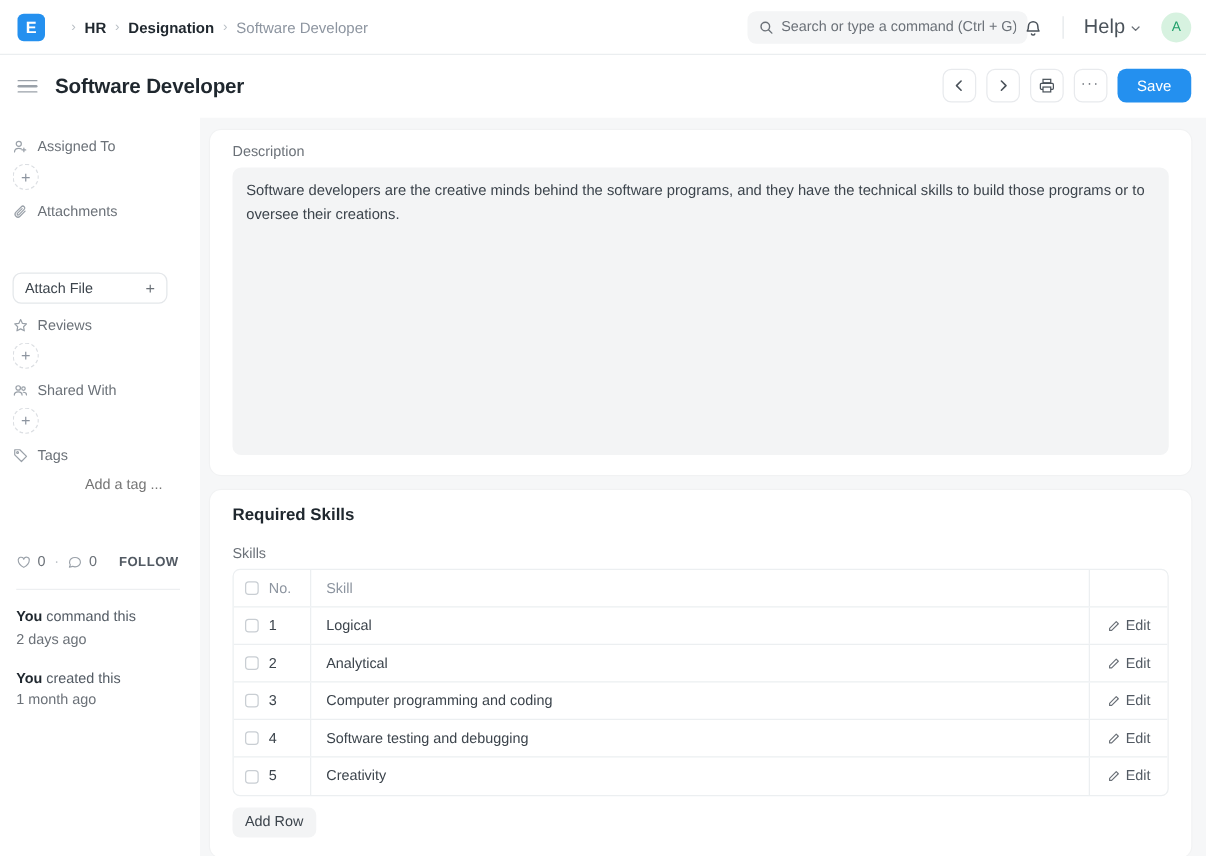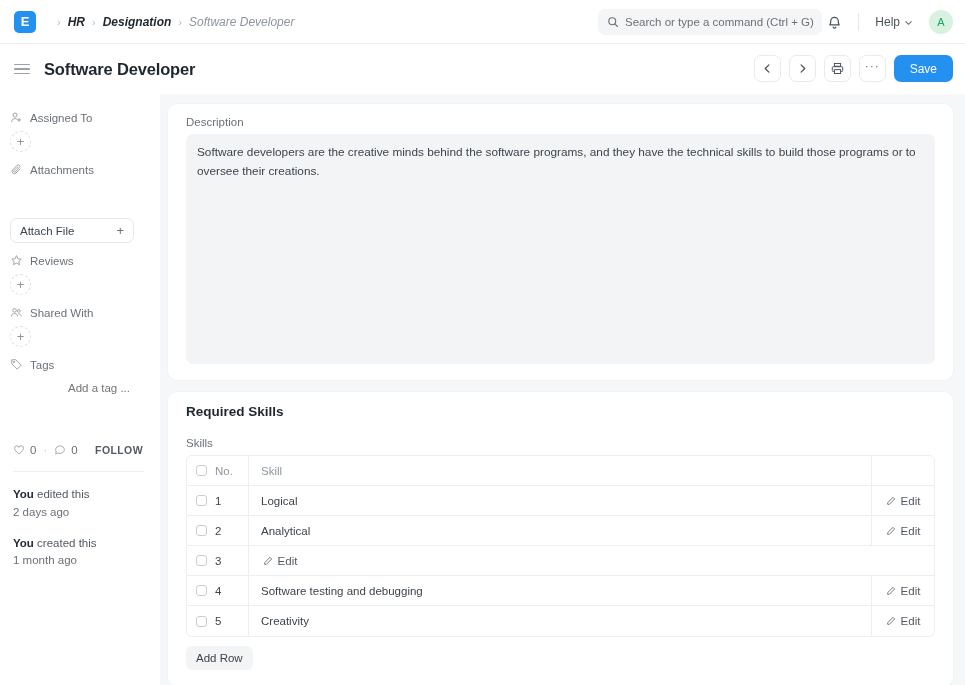--- a/index.html
+++ b/index.html
@@ -24,21 +24,21 @@
   .logo {
     width: 22px; height: 22px;
     background: #2490ef;
     border-radius: 5px;
     display: flex; align-items: center; justify-content: center;
     color: #fff; font-size: 13px; font-weight: 700;
     flex: 0 0 auto;
   }
   .breadcrumb { display: flex; align-items: center; margin-left: 14px; font-size: 12px; }
   .bc-sep { color: #b9bfc5; margin: 0 7px; font-size: 11px; }
-  .bc-item { color: #1f272e; font-weight: 600; font-style: italic; }
+  .bc-item { color: #1f272e; font-weight: 600; }
   .bc-item.last { color: #8d95a0; font-weight: 400; }
 
   .search-wrap {
     position: absolute; left: 598px; top: 9px;
     width: 224px; height: 26px;
     background: #f4f5f6;
     border: 1px solid #f4f5f6;
     border-radius: 7px;
     display: flex; align-items: center;
     padding: 0 8px;
@@ -56,21 +56,21 @@
     height: 44px; display: flex; align-items: center; gap: 0;
   }
   .bell-btn {
     width: 28px; height: 28px;
     display: flex; align-items: center; justify-content: center;
     border-radius: 6px; cursor: pointer;
   }
   .nav-divider { width: 1px; height: 18px; background: #e4e7ea; margin: 0 10px; }
   .help-btn {
     display: flex; align-items: center; gap: 4px;
-    font-size: 12px; color: #4a525a; cursor: pointer;
+    font-size: 16px; color: #4a525a; cursor: pointer;
     padding: 4px 6px; border-radius: 6px;
   }
   .avatar {
     width: 24px; height: 24px; border-radius: 50%;
     background: #d7f2e0;
     color: #22a06b;
     font-size: 11px; font-weight: 500;
     display: flex; align-items: center; justify-content: center;
     margin-left: 10px; cursor: pointer;
   }
@@ -419,21 +419,21 @@
         </span>
         <span>0</span>
       </span>
       <span class="follow-link">FOLLOW</span>
     </div>
 
     <div class="sb-rule"></div>
 
     <div class="activity">
       <div><b>You</b>
-        <span>edited this</span></div>
+        <span>command this</span></div>
       <div class="when">2 days ago</div>
     </div>
     <div class="activity">
       <div><b>You</b>
         <span>created this</span></div>
       <div class="when">1 month ago</div>
     </div>
   </div>
 
   <div class="main">
@@ -487,20 +487,21 @@
             </span>
             <span>Edit</span>
           </div>
         </div>
 
         <div class="grid-row">
           <div class="cell-check">
             <div class="chk"></div>
           </div>
           <div class="cell-no">3</div>
+          <div class="cell-skill">Computer programming and coding</div>
           <div class="cell-edit">
             <span>
               <svg width="10" height="10" viewBox="0 0 12 12" fill="none" stroke="#6b7178" stroke-width="1.1">
                 <path d="M8.4 1.6l2 2L4 10H2V8z" stroke-linejoin="round"></path>
               </svg>
             </span>
             <span>Edit</span>
           </div>
         </div>
 

